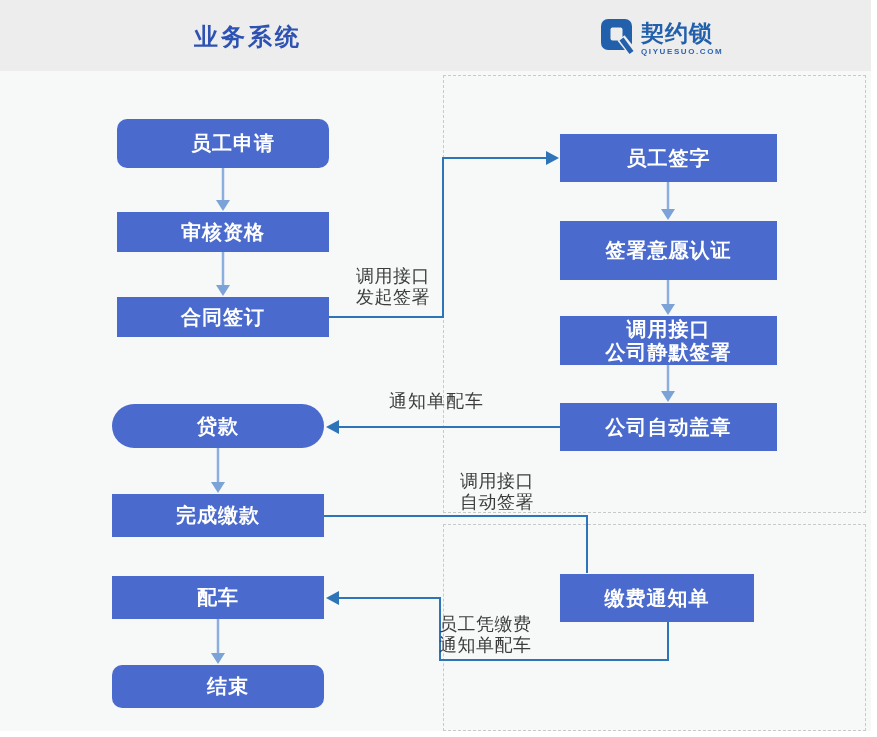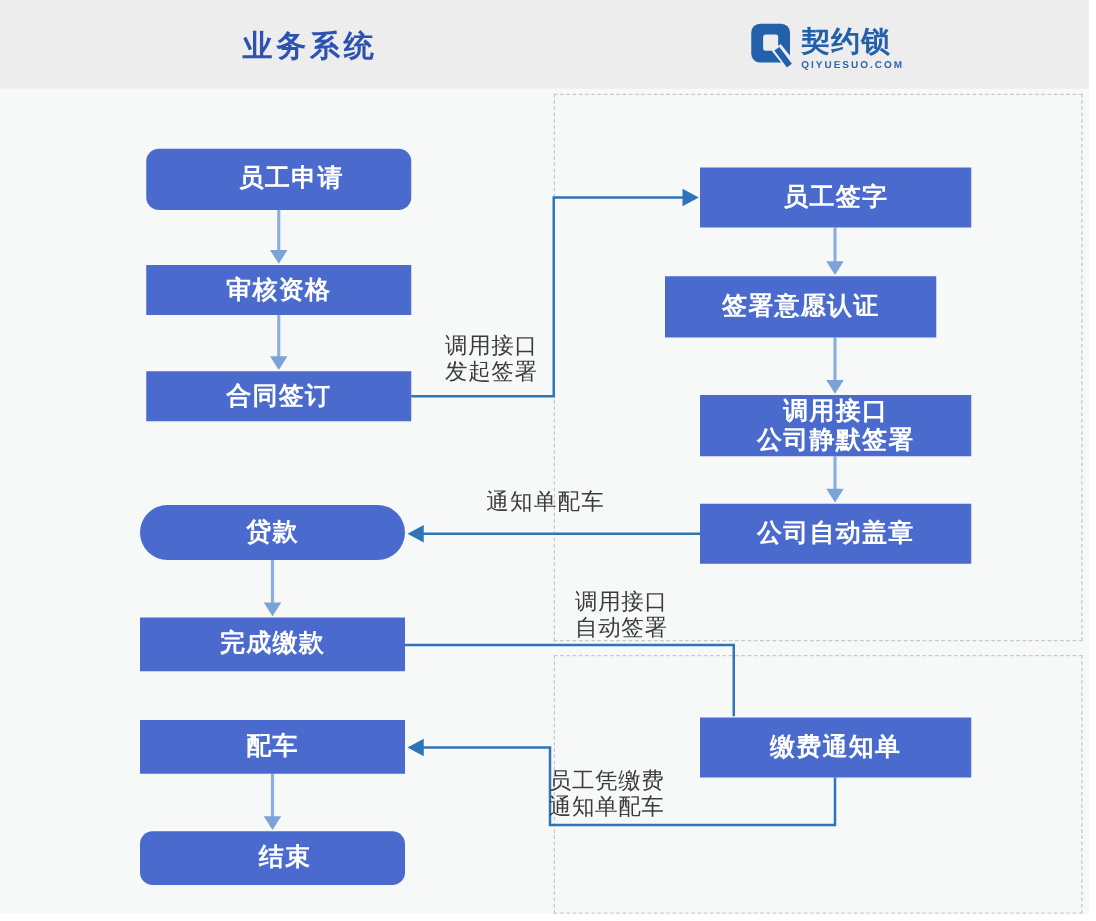--- a/index.html
+++ b/index.html
@@ -85,25 +85,25 @@
 
   <div class="node rounded" style="left:117px; top:119px; width:212px; height:49px;">员工申请</div>
   <div class="node" style="left:117px; top:212px; width:212px; height:40px;">审核资格</div>
   <div class="node" style="left:117px; top:297px; width:212px; height:40px;">合同签订</div>
   <div class="node" style="left:112px; top:404px; width:212px; height:44px;border-radius:22px;">贷款</div>
   <div class="node" style="left:112px; top:494px; width:212px; height:43px;">完成缴款</div>
   <div class="node" style="left:112px; top:576px; width:212px; height:43px;">配车</div>
   <div class="node rounded" style="left:112px; top:665px; width:212px; height:43px;">结束</div>
 
   <div class="node" style="left:560px; top:134px; width:217px; height:48px;">员工签字</div>
-  <div class="node" style="left:532px; top:221px; width:217px; height:49px;">签署意愿认证</div>
+  <div class="node" style="left:560px; top:221px; width:217px; height:59px;">签署意愿认证</div>
   <div class="node" style="left:560px; top:316px; width:217px; height:49px;">调用接口
 公司静默签署</div>
   <div class="node" style="left:560px; top:403px; width:217px; height:48px;">公司自动盖章</div>
-  <div class="node" style="left:560px; top:574px; width:217px; height:48px;">缴费通知单</div>
+  <div class="node" style="left:560px; top:574px; width:194px; height:48px;">缴费通知单</div>
 
   <div class="edge-label" style="left:350px; top:266px; width:86px;">调用接口
 发起签署</div>
   <div class="edge-label single" style="left:389px; top:391px; width:130px; text-align:left;">通知单配车</div>
   <div class="edge-label" style="left:454px; top:471px; width:86px;">调用接口
 自动签署</div>
   <div class="edge-label" style="left:439px; top:614px; width:100px; text-align:left;">员工凭缴费
 通知单配车</div>
 
 </div>

